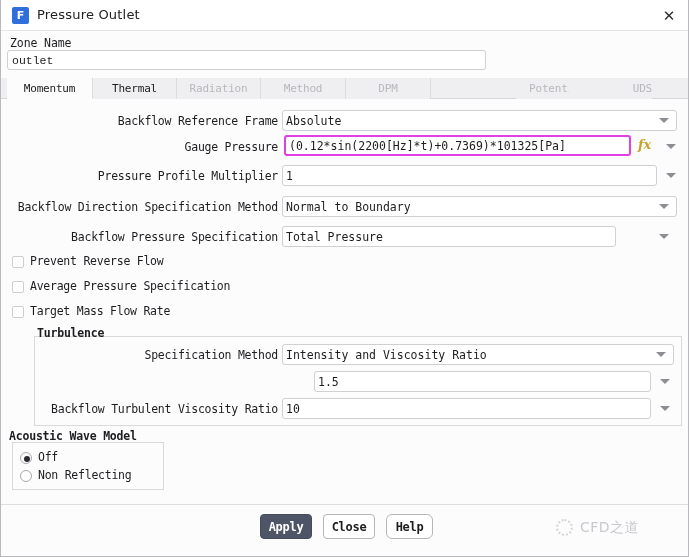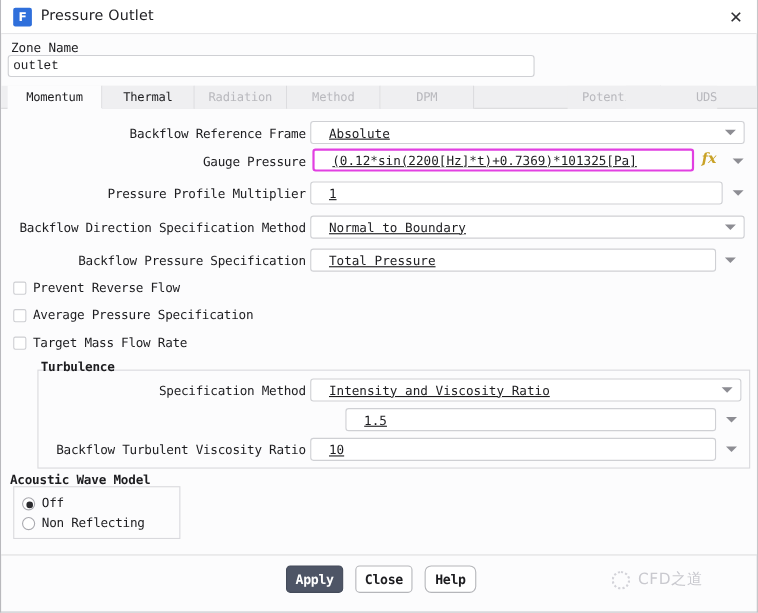--- a/index.html
+++ b/index.html
@@ -117,25 +117,24 @@
   .field {
     position: absolute;
     height: 21px;
     background: #ffffff;
     border: 1px solid #cfd0d4;
     border-radius: 3px;
     font-family: "DejaVu Sans Mono", monospace;
     font-size: 11.5px;
     color: #1d1d20;
     line-height: 19px;
-    padding: 0 16px;
+    padding: 0 3px;
     white-space: nowrap;
     overflow: hidden;
     outline: none;
-    text-decoration: underline;
   }
   .field.hl {
     border: 2px solid #e13fe1;
     line-height: 17px;
   }
   .arrow {
     position: absolute;
     width: 13px; height: 13px;
     cursor: pointer;
   }
@@ -293,21 +292,21 @@
 
     <div class="lbl" style="left:0px; top:70px; width:277px;">Pressure Profile Multiplier</div>
     <input class="field" style="left: 281px; top: 66px; width: 375px;" type="text" value="1">
     <div class="arrow" style="left:664px; top:70px;"></div>
 
     <div class="lbl" style="left:0px; top:101px; width:277px;">Backflow Direction Specification Method</div>
     <input class="field" style="left: 281px; top: 97px; width: 395px;" type="text" value="Normal to Boundary">
     <div class="arrow" style="left:657px; top:101px;"></div>
 
     <div class="lbl" style="left:0px; top:131px; width:277px;">Backflow Pressure Specification</div>
-    <input class="field" style="left: 281px; top: 127px; width: 369px;" type="text" value="Total Pressure">
+    <input class="field" style="left: 281px; top: 127px; width: 334px;" type="text" value="Total Pressure">
     <div class="arrow" style="left:657px; top:131px;"></div>
 
     <div class="cbox" style="left:11px; top:157px;"></div>
     <div class="cbox-lbl" style="left:29px; top:155px;">Prevent Reverse Flow</div>
 
     <div class="cbox" style="left:11px; top:182px;"></div>
     <div class="cbox-lbl" style="left:29px; top:180px;">Average Pressure Specification</div>
 
     <div class="cbox" style="left:11px; top:207px;"></div>
     <div class="cbox-lbl" style="left:29px; top:205px;">Target Mass Flow Rate</div>

